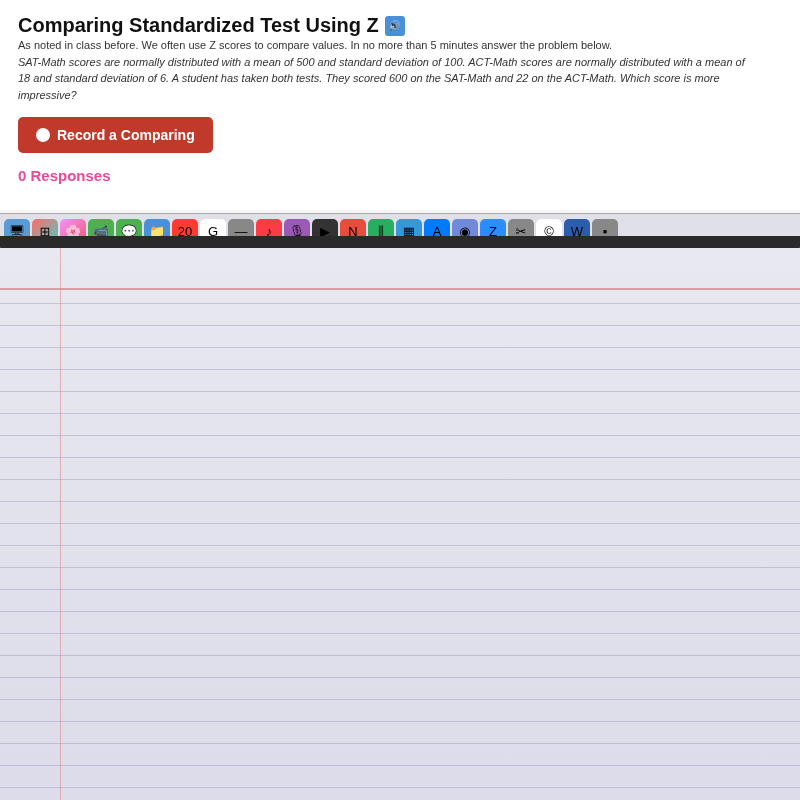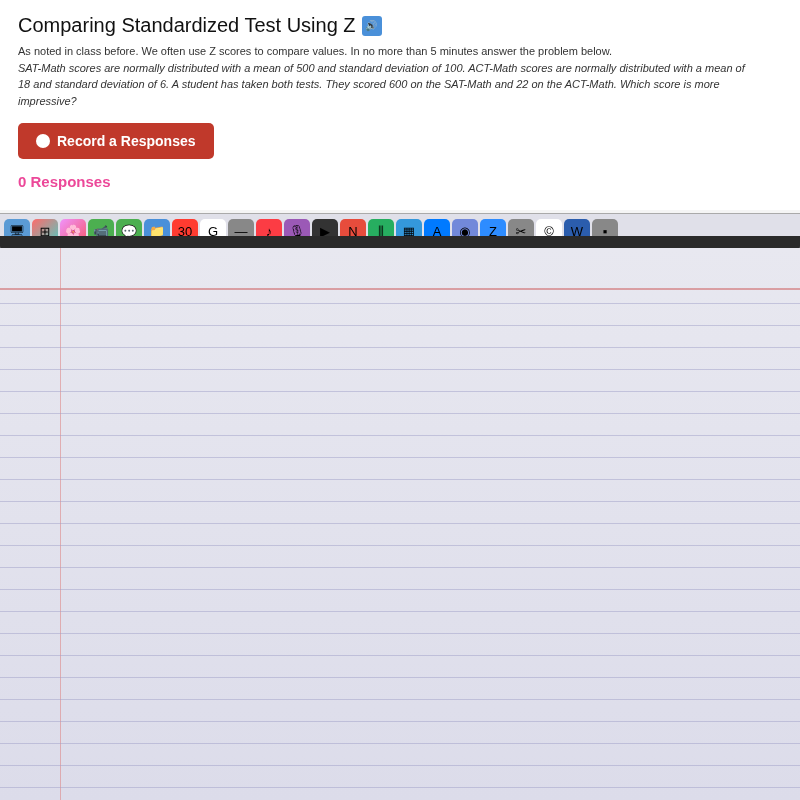--- a/index.html
+++ b/index.html
@@ -26,23 +26,22 @@
 
     
     .browser-content {
       background: #ffffff;
       padding: 14px 18px 10px;
       height: 210px;
     }
 
     .page-title {
       font-size: 20px;
-      font-weight: 400;
+      font-weight: 700;
       color: #111;
-      margin-bottom: 6px;
       display: flex;
       align-items: center;
       gap: 6px;
     }
 
     .sound-icon {
       width: 20px;
       height: 20px;
       background: #4a90d9;
       border-radius: 3px;
@@ -216,35 +215,35 @@
     </div>
 
     <div class="description-text">
       <span>As noted in class before. We often use Z scores to compare values. In no more than 5 minutes answer the problem below.</span>
       <br>
       <em><span>SAT-Math scores are normally distributed with a mean of 500 and standard deviation of 100. ACT-Math scores are normally distributed with a mean of 18 and standard deviation of 6. A student has taken both tests. They scored 600 on the SAT-Math and 22 on the ACT-Math. Which score is more impressive?</span></em>
     </div>
 
     <button class="record-btn">
       <span class="record-btn-icon"></span>
-      <span>Record a Responses</span>
+      <span>Record a Comparing</span>
     </button>
 
     <div class="responses-count">0 Responses</div>
   </div>
 </div>
 
 <div class="macos-dock" id="dock-container">
 <div class="dock-icon dock-finder" title="Finder">🖥</div>
     <div class="dock-icon dock-launchpad" title="Launchpad">⊞</div>
     <div class="dock-icon dock-photos" title="Photos">🌸</div>
     <div class="dock-icon dock-facetime" title="FaceTime">📹</div>
     <div class="dock-icon dock-messages" title="Messages">💬</div>
     <div class="dock-icon dock-files" title="Files">📁</div>
-    <div class="dock-icon dock-calendar" title="Calendar">30</div>
+    <div class="dock-icon dock-calendar" title="Calendar">20</div>
     <div class="dock-icon dock-chrome" title="Chrome">G</div>
     <div class="dock-icon dock-misc" title="Notch">—</div>
     <div class="dock-icon dock-music" title="Music">♪</div>
     <div class="dock-icon dock-podcast" title="Podcast">🎙</div>
     <div class="dock-icon dock-tv" title="AppleTV">▶</div>
     <div class="dock-icon dock-news" title="News">N</div>
     <div class="dock-icon dock-numbers" title="Numbers">⫼</div>
     <div class="dock-icon dock-keynote" title="Keynote">▦</div>
     <div class="dock-icon dock-appstore" title="AppStore">A</div>
     <div class="dock-icon dock-discord" title="Discord">◉</div>

